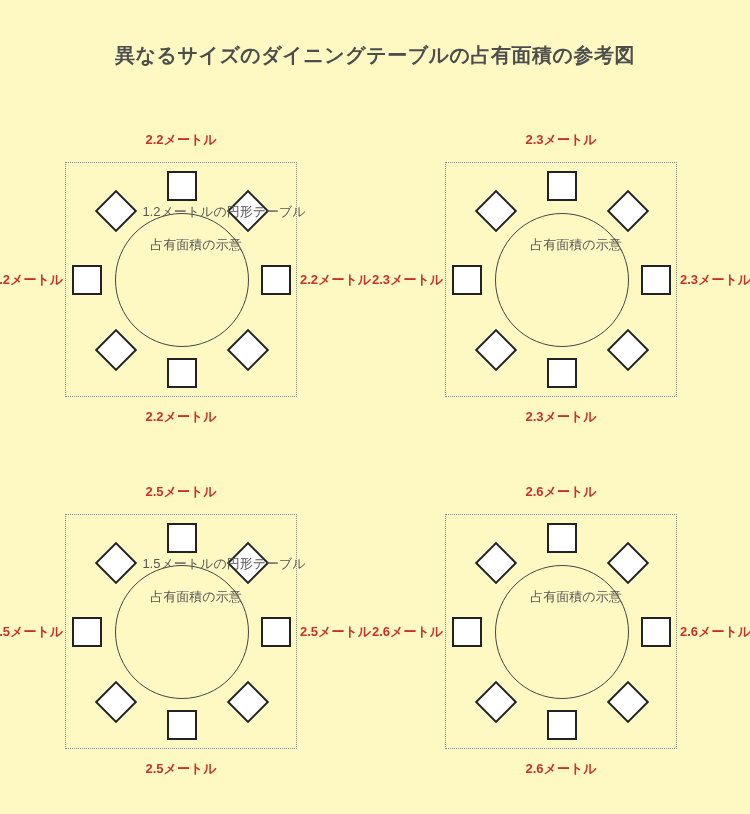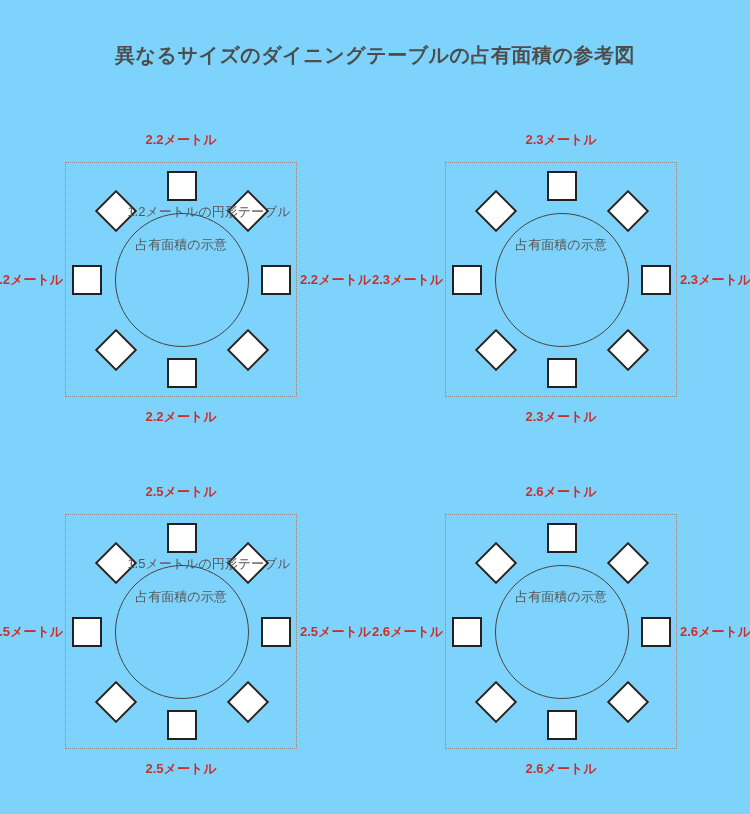--- a/index.html
+++ b/index.html
@@ -1,21 +1,21 @@
 <!DOCTYPE html>
 <html style="--label-red: #c9302c; --title-gray: #4d4d4d; --line-dark: #222222; --circle-stroke: #444444; --dotted-border: #8a8a8a; --table-text: #555555;"><head>
 <meta charset="utf-8">
 <style>
   * { box-sizing: border-box; margin: 0; padding: 0; }
   html, body { background: #ffffff; }
   .canvas {
     position: relative;
     width: 750px;
     height: 814px;
-    background: #7dd3fc;
+    background: #fef9c3;
     overflow: hidden;
     font-family: "Liberation Sans", "DejaVu Sans", sans-serif;
   }
   .title {
     position: absolute;
     top: 42px;
     left: 0;
     width: 100%;
     text-align: center;
     font-size: 20px;
@@ -72,21 +72,21 @@
     top: 50px;
     width: 134px;
     height: 134px;
     border: 1.5px solid var(--circle-stroke, #444444);
     border-radius: 50%;
     background: transparent;
     z-index: 2;
   }
   .tline {
     position: absolute;
-    left: 0;
+    left: 15px;
     width: 100%;
     text-align: center;
     font-size: 13px;
     color: var(--table-text, #555555);
     white-space: nowrap;
     z-index: 3;
   }
   .tline.l1 { top: 40px; transform: translateX(28px); }
   .tline.l2 { top: 73px; }
 </style>

